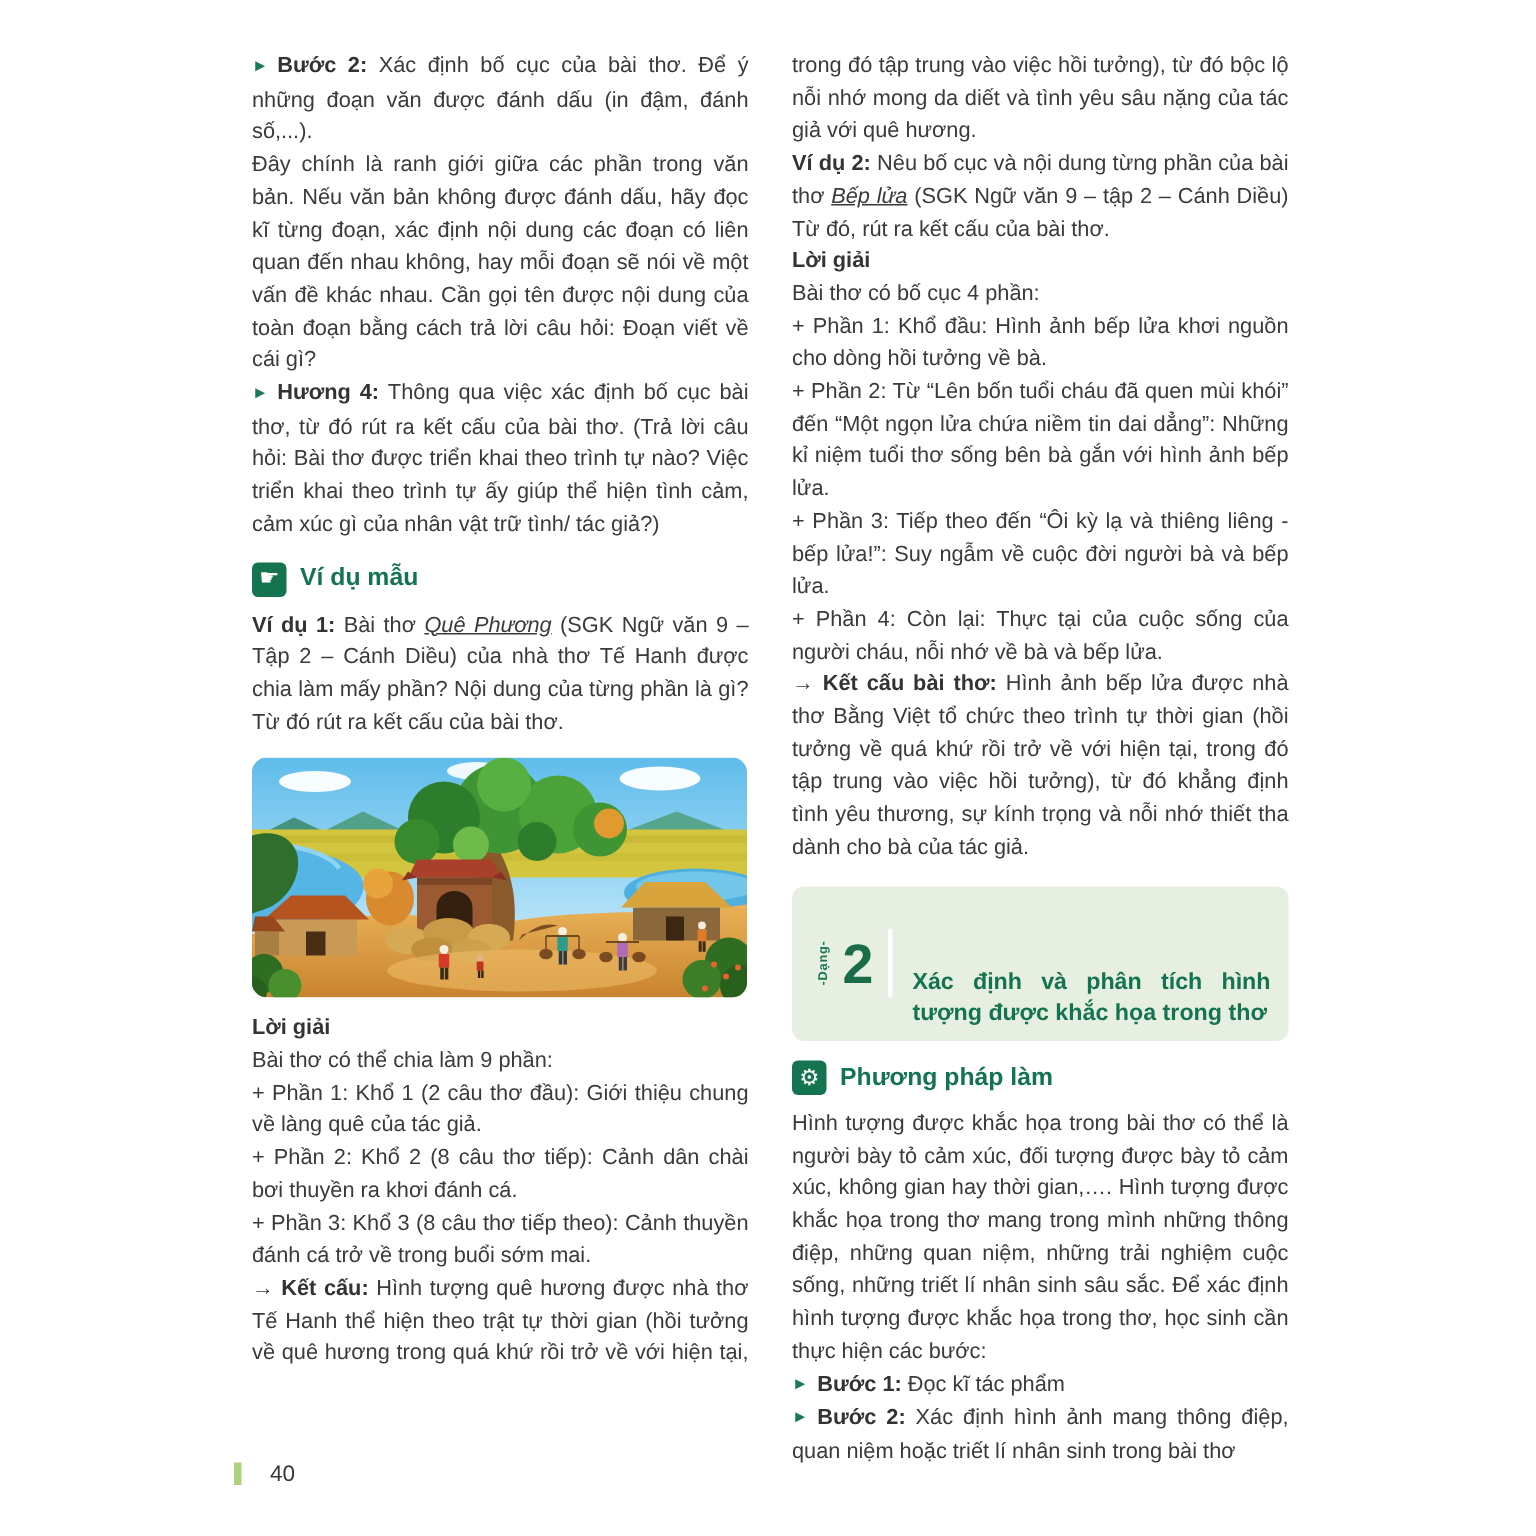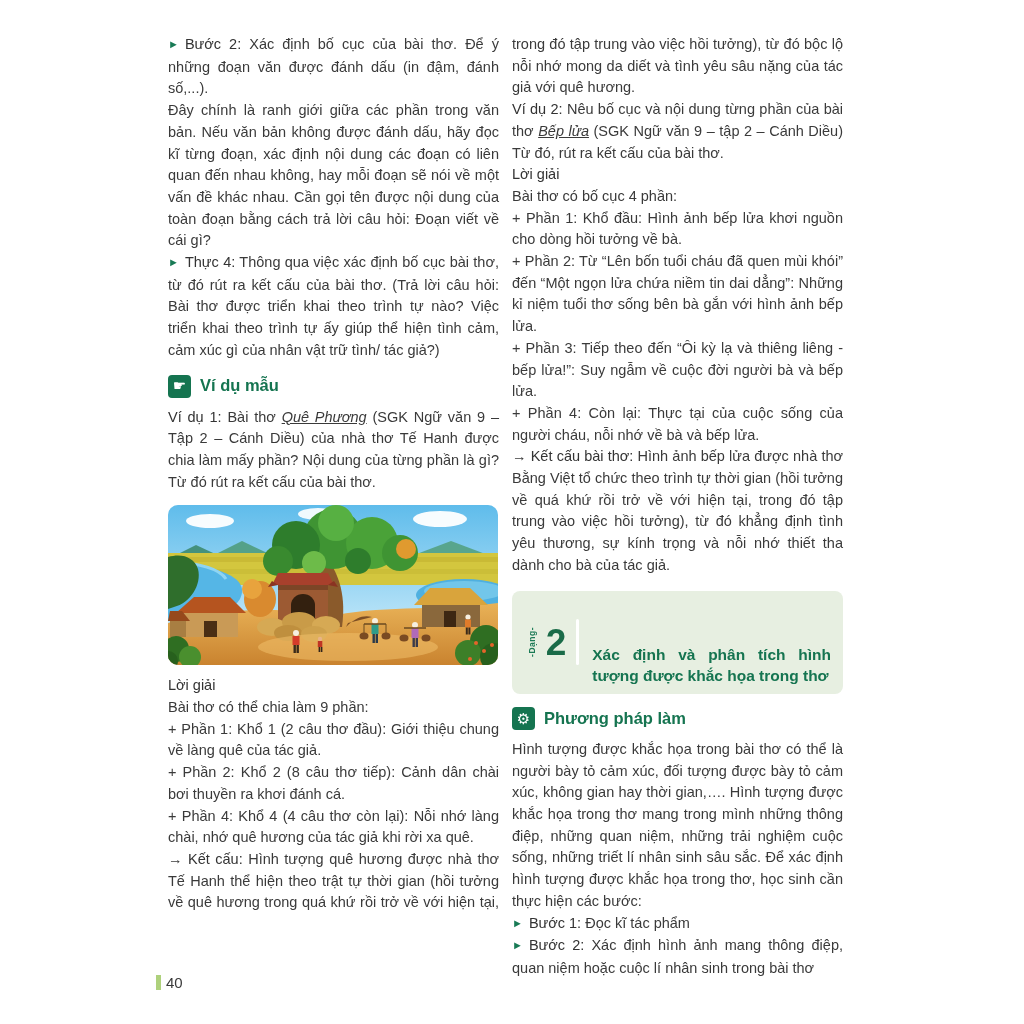--- a/index.html
+++ b/index.html
@@ -6,24 +6,24 @@
   body{
     width:1024px;height:1024px;background:#ffffff;position:relative;
     font-family:"Liberation Sans","DejaVu Sans",sans-serif;
     color:#3a3a3a;overflow:hidden;
   }
   .col{
     position:absolute;top:34px;width:331px;
     font-size:14.5px;line-height:21.7px;text-align:justify;
   }
   #col-left{left:168px;}
-  #col-right{left:512px;}
+  #col-right{left:528px;}
   .para{margin:0;}
   .para.jl{text-align-last:justify;}
-  .para b{font-weight:normal;color:#333;}
+  .para b{font-weight:bold;color:#333;}
   .para i{font-style:italic;text-decoration:underline;}
   .arrow{color:#187a55;font-size:11px;margin-right:6px;position:relative;top:-1px;}
   .sec-heading{display:flex;align-items:center;gap:9px;margin:13px 0 9px;text-align:left;}
   .icon-box{
     width:23px;height:23px;background:#157450;color:#fff;border-radius:4px;
     display:flex;align-items:center;justify-content:center;font-size:15px;flex:0 0 23px;
   }
   .sec-label{color:#157450;font-weight:bold;font-size:16.5px;}
   .illustration{
     width:330px;height:160px;border-radius:10px;overflow:hidden;margin:12px 0 10px;
@@ -33,32 +33,32 @@
     background:#e7efe1;border-radius:8px;display:flex;align-items:center;
     padding:7px 12px 7px 10px;margin:14px 0 10px;min-height:46px;
   }
   .dang-tag{
     writing-mode:vertical-rl;transform:rotate(180deg);
     font-size:8.5px;color:#1b7a55;font-weight:bold;letter-spacing:.5px;flex:0 0 auto;
   }
   .dang-num{font-size:37px;font-weight:bold;color:#1a6b48;margin:0 10px 0 2px;line-height:1;flex:0 0 auto;}
   .dang-div{width:3px;height:46px;background:#ffffff;margin-right:13px;border-radius:2px;flex:0 0 3px;}
   .dang-title{color:#157450;font-weight:bold;font-size:15.5px;line-height:1.4;flex:1;text-align:justify;margin-top:46px;}
-  .footer{position:absolute;left:156px;top:974px;display:flex;align-items:center;gap:5px;}
+  .footer{position:absolute;left:156px;top:974px;display:flex;align-items:center;gap:19px;}
   .pagebar{width:5px;height:15px;background:#aed17c;display:inline-block;}
   .pagenum{font-size:15px;color:#3a3a3a;}
 </style>
 </head>
 <body>
 
 <div class="page">
   <div class="col" id="col-left">
       <p class="para"><span class="arrow">►</span><b>Bước 2: </b><span>Xác định bố cục của bài thơ. Để ý những đoạn văn được đánh dấu (in đậm, đánh số,...).</span></p>
       <p class="para"><span>Đây chính là ranh giới giữa các phần trong văn bản. Nếu văn bản không được đánh dấu, hãy đọc kĩ từng đoạn, xác định nội dung các đoạn có liên quan đến nhau không, hay mỗi đoạn sẽ nói về một vấn đề khác nhau. Cần gọi tên được nội dung của toàn đoạn bằng cách trả lời câu hỏi: Đoạn viết về cái gì?</span></p>
-      <p class="para"><span class="arrow">►</span><b>Thực 4: </b><span>Thông qua việc xác định bố cục bài thơ, từ đó rút ra kết cấu của bài thơ. (Trả lời câu hỏi: Bài thơ được triển khai theo trình tự nào? Việc triển khai theo trình tự ấy giúp thể hiện  tình cảm, cảm xúc gì của nhân vật trữ tình/ tác giả?)</span></p>
+      <p class="para"><span class="arrow">►</span><b>Hương 4: </b><span>Thông qua việc xác định bố cục bài thơ, từ đó rút ra kết cấu của bài thơ. (Trả lời câu hỏi: Bài thơ được triển khai theo trình tự nào? Việc triển khai theo trình tự ấy giúp thể hiện  tình cảm, cảm xúc gì của nhân vật trữ tình/ tác giả?)</span></p>
       <div class="sec-heading">
         <span class="icon-box">☛</span>
         <span class="sec-label">Ví dụ mẫu</span>
       </div>
       <p class="para"><b>Ví dụ 1: </b><span>Bài thơ </span><i>Quê Phương</i><span> (SGK Ngữ văn 9 – Tập 2 – Cánh Diều) của nhà thơ Tế Hanh được chia làm mấy phần? Nội dung của từng phần là gì? Từ đó rút ra kết cấu của bài thơ.</span></p>
       <div class="illustration">
     <svg width="330" height="160" viewBox="0 0 330 160" xmlns="http://www.w3.org/2000/svg">
       <defs>
         <linearGradient id="sky" x1="0" y1="0" x2="0" y2="1">
           <stop offset="0" stop-color="#5fbceb"></stop>
@@ -178,21 +178,21 @@
         <circle cx="316" cy="146" r="2" fill="#e4642a"></circle>
         <circle cx="324" cy="140" r="2" fill="#e4642a"></circle>
         <circle cx="302" cy="154" r="2" fill="#e4642a"></circle>
       </g>
     </svg>
   </div>
       <p class="para"><b>Lời giải</b></p>
       <p class="para"><span>Bài thơ có thể chia làm 9 phần:</span></p>
       <p class="para"><span>+ Phần 1: Khổ 1 (2 câu thơ đầu): Giới thiệu chung về làng quê của tác giả.</span></p>
       <p class="para"><span>+ Phần 2: Khổ 2 (8 câu thơ tiếp): Cảnh dân chài bơi thuyền ra khơi đánh cá.</span></p>
-      <p class="para"><span>+ Phần 4: Khổ 4 (4 câu thơ còn lại): Nỗi nhớ làng chài, nhớ quê hương của tác giả khi rời xa quê.</span></p>
+      <p class="para"><span>+ Phần 3: Khổ 3 (8 câu thơ tiếp theo): Cảnh thuyền đánh cá trở về trong buổi sớm mai.</span></p>
       <p class="para jl"><span>→ </span><b>Kết cấu: </b><span>Hình tượng quê hương được nhà thơ Tế Hanh thể hiện theo trật tự thời gian (hồi tưởng về quê hương trong quá khứ rồi trở về với hiện tại,</span></p>
     </div>
   <div class="col" id="col-right">
       <p class="para"><span>trong đó tập trung vào việc hồi tưởng), từ đó bộc lộ nỗi nhớ mong da diết và tình yêu sâu nặng của tác giả với quê hương.</span></p>
       <p class="para"><b>Ví dụ 2: </b><span>Nêu bố cục và nội dung từng phần của bài thơ </span><i>Bếp lửa</i><span> (SGK Ngữ văn 9 – tập 2 – Cánh Diều) Từ đó, rút ra kết cấu của bài thơ.</span></p>
       <p class="para"><b>Lời giải</b></p>
       <p class="para"><span>Bài thơ có bố cục 4 phần:</span></p>
       <p class="para"><span>+ Phần 1: Khổ đầu: Hình ảnh bếp lửa khơi nguồn cho dòng hồi tưởng về bà.</span></p>
       <p class="para"><span>+ Phần 2: Từ “Lên bốn tuổi cháu đã quen mùi khói” đến “Một ngọn lửa chứa niềm tin dai dẳng”: Những kỉ niệm tuổi thơ sống bên bà gắn với hình ảnh bếp lửa.</span></p>
       <p class="para"><span>+ Phần 3: Tiếp theo đến “Ôi kỳ lạ và thiêng liêng - bếp lửa!”: Suy ngẫm về cuộc đời người bà và bếp lửa.</span></p>
@@ -203,19 +203,19 @@
         <span class="dang-num">2</span>
         <span class="dang-div"></span>
         <span class="dang-title">Xác định và phân tích hình tượng được khắc họa trong thơ</span>
       </div>
       <div class="sec-heading">
         <span class="icon-box">⚙</span>
         <span class="sec-label">Phương pháp làm</span>
       </div>
       <p class="para"><span>Hình tượng được khắc họa trong bài thơ có thể là người bày tỏ cảm xúc, đối tượng được bày tỏ cảm xúc, không gian hay thời gian,…. Hình tượng được khắc họa trong thơ mang trong mình những thông điệp, những quan niệm, những trải nghiệm cuộc sống, những triết lí nhân sinh sâu sắc. Để xác định hình tượng được khắc họa trong thơ, học sinh cần thực hiện các bước:</span></p>
       <p class="para"><span class="arrow">►</span><b>Bước 1: </b><span>Đọc kĩ tác phẩm</span></p>
-      <p class="para"><span class="arrow">►</span><b>Bước 2: </b><span>Xác định hình ảnh mang thông điệp, quan niệm hoặc cuộc lí nhân sinh trong bài thơ</span></p>
+      <p class="para"><span class="arrow">►</span><b>Bước 2: </b><span>Xác định hình ảnh mang thông điệp, quan niệm hoặc triết lí nhân sinh trong bài thơ</span></p>
     </div>
   <div class="footer">
     <span class="pagebar"></span>
     <span class="pagenum">40</span>
   </div>
 </div>
 
 </body></html>

